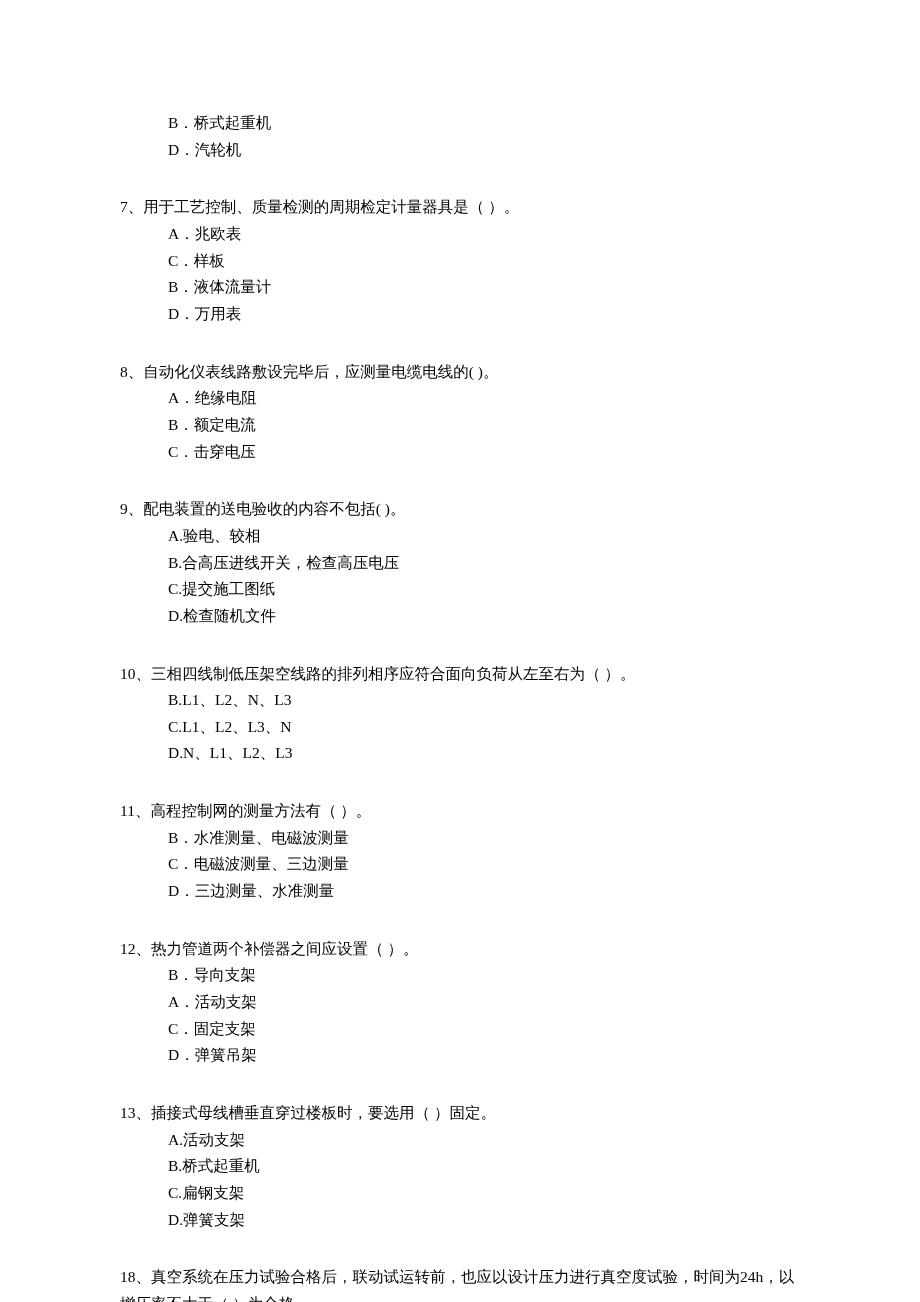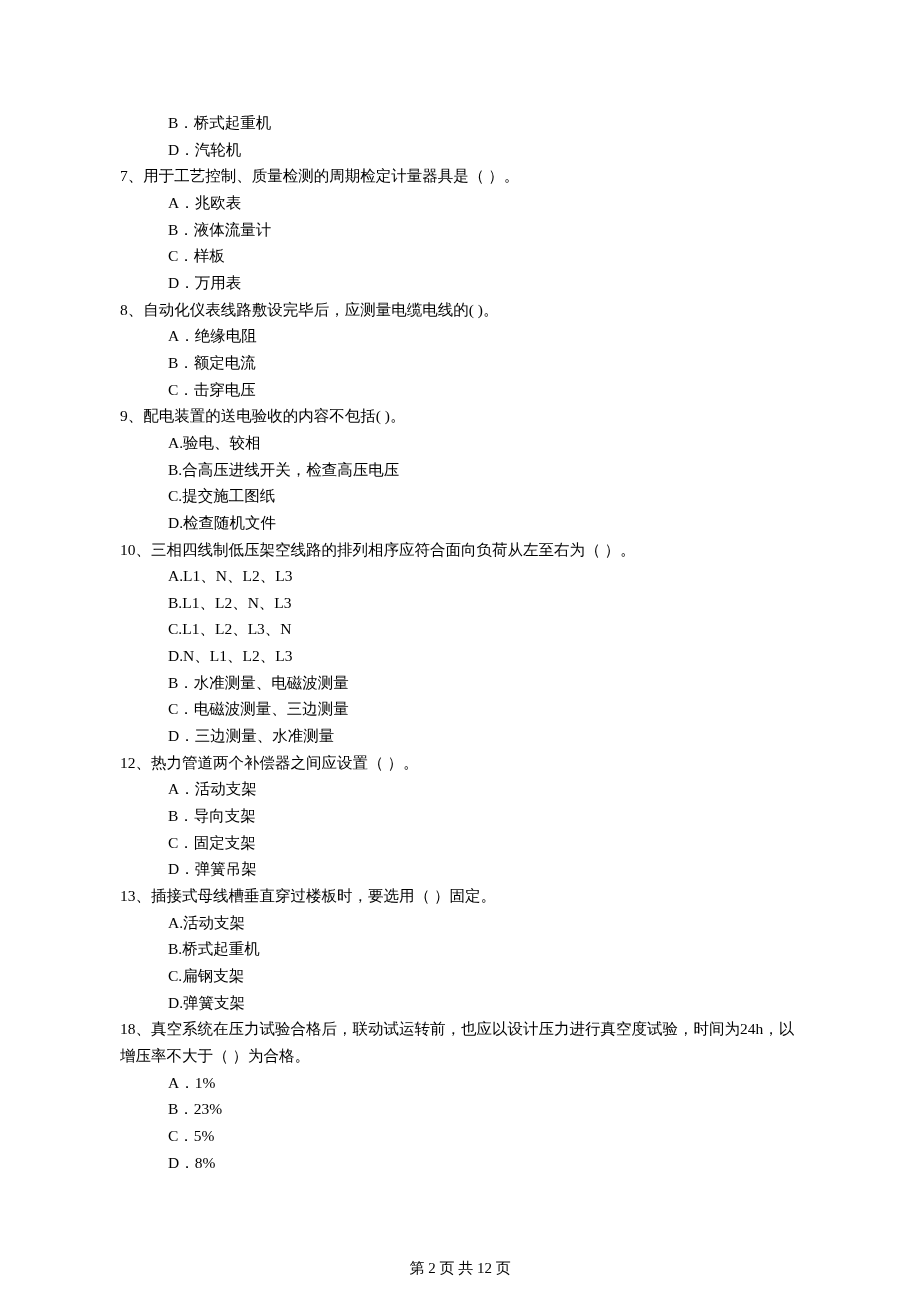--- a/index.html
+++ b/index.html
@@ -17,68 +17,69 @@
       margin: 0 auto;
       position: relative;
       box-sizing: border-box;
       padding: 110px 120px 60px 120px;
     }
     .option-row {
       padding-left: 48px;
     }
     .question-row {
       padding-left: 0;
+      margin-top: 31px;
     }
     .footer {
       position: absolute;
       bottom: 20px;
       left: 0;
       right: 0;
       text-align: center;
       font-size: 15px;
     }
   </style>
 </head>
 <body>
 
 <div class="page">
 
   <div class="option-row">B．桥式起重机</div>
   <div class="option-row">D．汽轮机</div>
 
   <div class="question-row">7、用于工艺控制、质量检测的周期检定计量器具是（    ）。</div>
   <div class="option-row">A．兆欧表</div>
+  <div class="option-row">C．样板</div>
   <div class="option-row">B．液体流量计</div>
-  <div class="option-row">C．样板</div>
   <div class="option-row">D．万用表</div>
 
   <div class="question-row">8、自动化仪表线路敷设完毕后，应测量电缆电线的(    )。</div>
   <div class="option-row">A．绝缘电阻</div>
   <div class="option-row">B．额定电流</div>
   <div class="option-row">C．击穿电压</div>
 
   <div class="question-row">9、配电装置的送电验收的内容不包括(    )。</div>
   <div class="option-row">A.验电、较相</div>
   <div class="option-row">B.合高压进线开关，检查高压电压</div>
   <div class="option-row">C.提交施工图纸</div>
   <div class="option-row">D.检查随机文件</div>
 
   <div class="question-row">10、三相四线制低压架空线路的排列相序应符合面向负荷从左至右为（    ）。</div>
-  <div class="option-row">A.L1、N、L2、L3</div>
   <div class="option-row">B.L1、L2、N、L3</div>
   <div class="option-row">C.L1、L2、L3、N</div>
   <div class="option-row">D.N、L1、L2、L3</div>
 
+  <div class="question-row">11、高程控制网的测量方法有（    ）。</div>
   <div class="option-row">B．水准测量、电磁波测量</div>
   <div class="option-row">C．电磁波测量、三边测量</div>
   <div class="option-row">D．三边测量、水准测量</div>
 
   <div class="question-row">12、热力管道两个补偿器之间应设置（    ）。</div>
+  <div class="option-row">B．导向支架</div>
   <div class="option-row">A．活动支架</div>
-  <div class="option-row">B．导向支架</div>
   <div class="option-row">C．固定支架</div>
   <div class="option-row">D．弹簧吊架</div>
 
   <div class="question-row">13、插接式母线槽垂直穿过楼板时，要选用（    ）固定。</div>
   <div class="option-row">A.活动支架</div>
   <div class="option-row">B.桥式起重机</div>
   <div class="option-row">C.扁钢支架</div>
   <div class="option-row">D.弹簧支架</div>
 
   <div class="question-row">18、真空系统在压力试验合格后，联动试运转前，也应以设计压力进行真空度试验，时间为24h，以增压率不大于（    ）为合格。</div>

